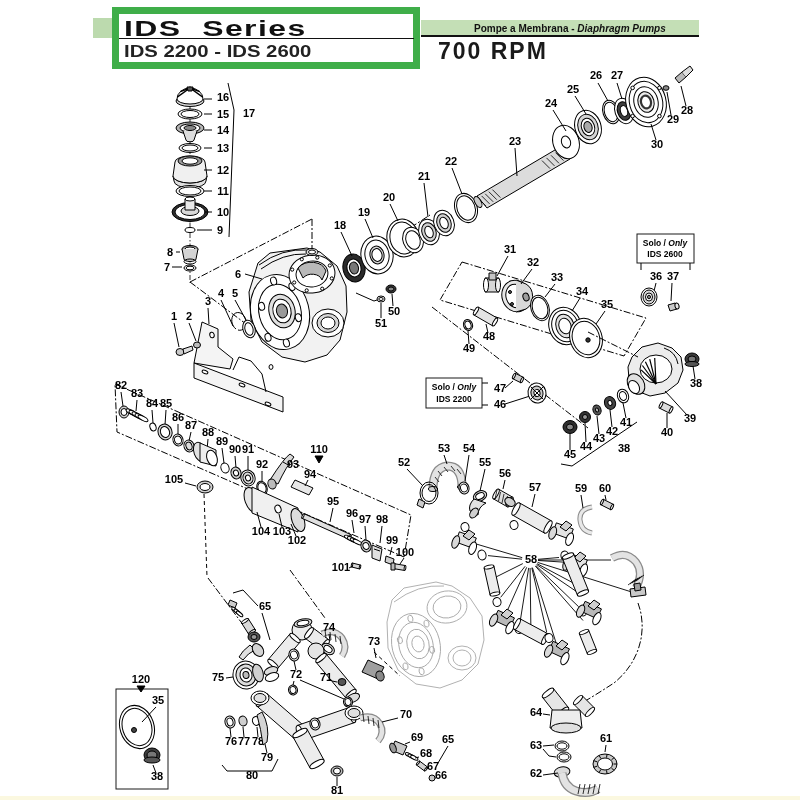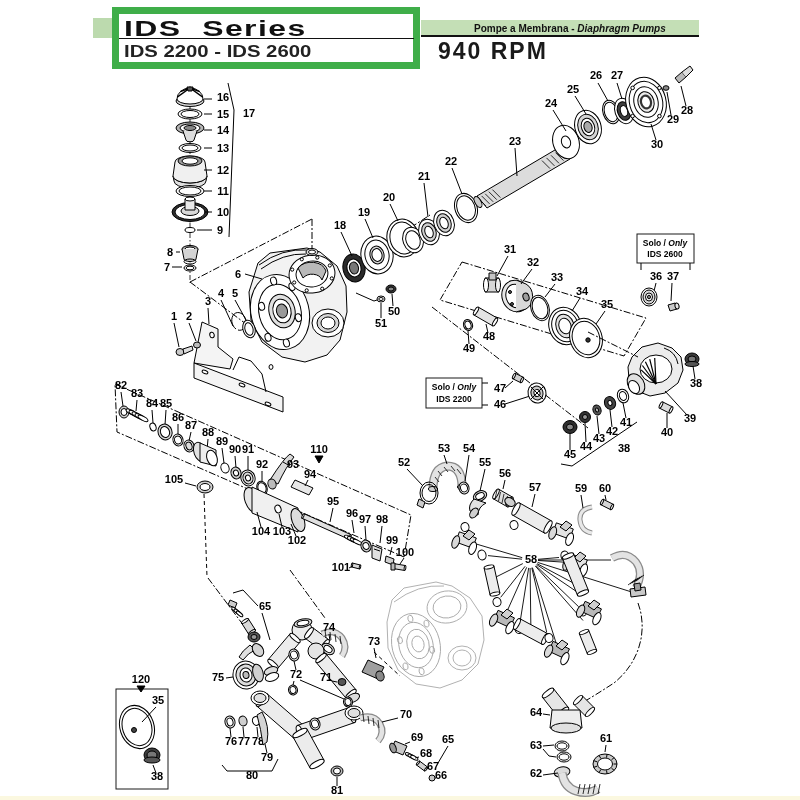--- a/index.html
+++ b/index.html
@@ -14,21 +14,21 @@
 .strip{position:absolute;left:0;top:796px;width:800px;height:4px;background:#fbf8e0;}
 </style></head>
 <body>
 <div class="lgsq"></div>
 <div class="band"></div>
 <div class="hdrbox"></div>
 <div class="t1">IDS&nbsp; Series</div>
 <div class="tline"></div>
 <div class="t2">IDS 2200 - IDS 2600</div>
 <div class="t3">Pompe a Membrana - <i>Diaphragm Pumps</i></div>
-<div class="t4">940 RPM</div>
+<div class="t4">700 RPM</div>
 <div class="strip"></div>
 <svg width="800" height="800" viewBox="0 0 800 800" style="position:absolute;left:0;top:0" fill="none">
 <line x1="190" y1="282" x2="312" y2="219" stroke="#000" stroke-width="1" stroke-dasharray="7,2,2,2"></line>
 <line x1="312" y1="219" x2="312" y2="249" stroke="#000" stroke-width="1" stroke-dasharray="7,2,2,2"></line>
 <polyline points="462,262 646,318 624,356 440,300 462,262" stroke="#000" stroke-width="1" fill="none" stroke-dasharray="7,2,2,2"></polyline>
 <polyline points="115,384 411,515 404,557 117,432 115,384" stroke="#000" stroke-width="1" fill="none" stroke-dasharray="7,2,2,2"></polyline>
 <line x1="190" y1="282" x2="250" y2="327" stroke="#000" stroke-width="1" stroke-dasharray="7,2,2,2"></line>
 <line x1="204" y1="494" x2="207" y2="577" stroke="#000" stroke-width="1" stroke-dasharray="4,3"></line>
 <line x1="208" y1="578" x2="253" y2="638" stroke="#000" stroke-width="1" stroke-dasharray="7,2,2,2"></line>
 <line x1="432" y1="307" x2="588" y2="428" stroke="#000" stroke-width="1" stroke-dasharray="7,2,2,2"></line>

